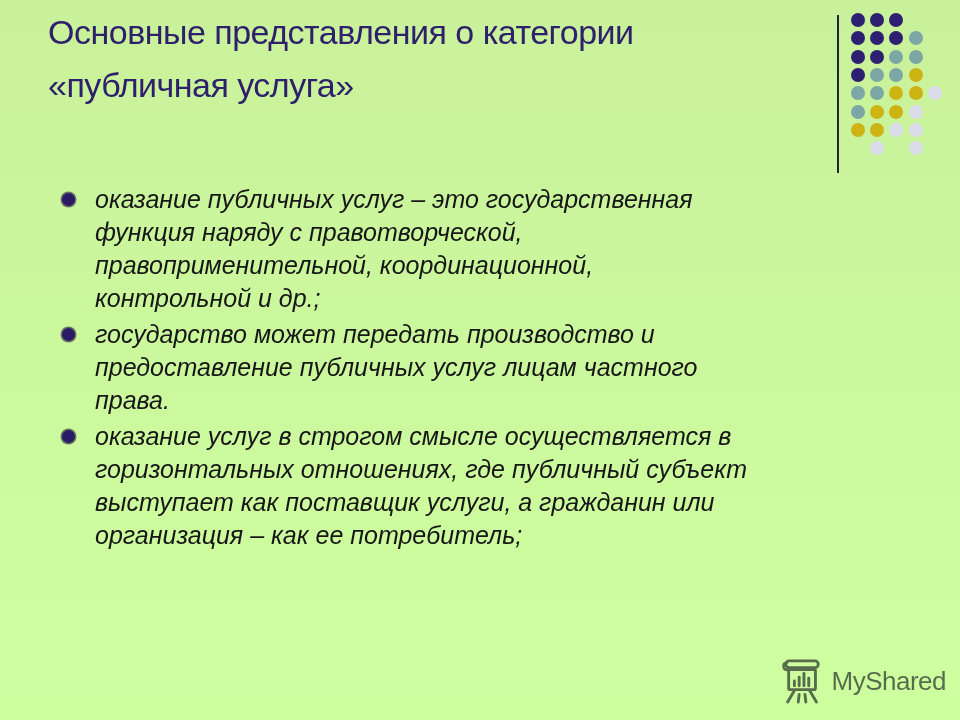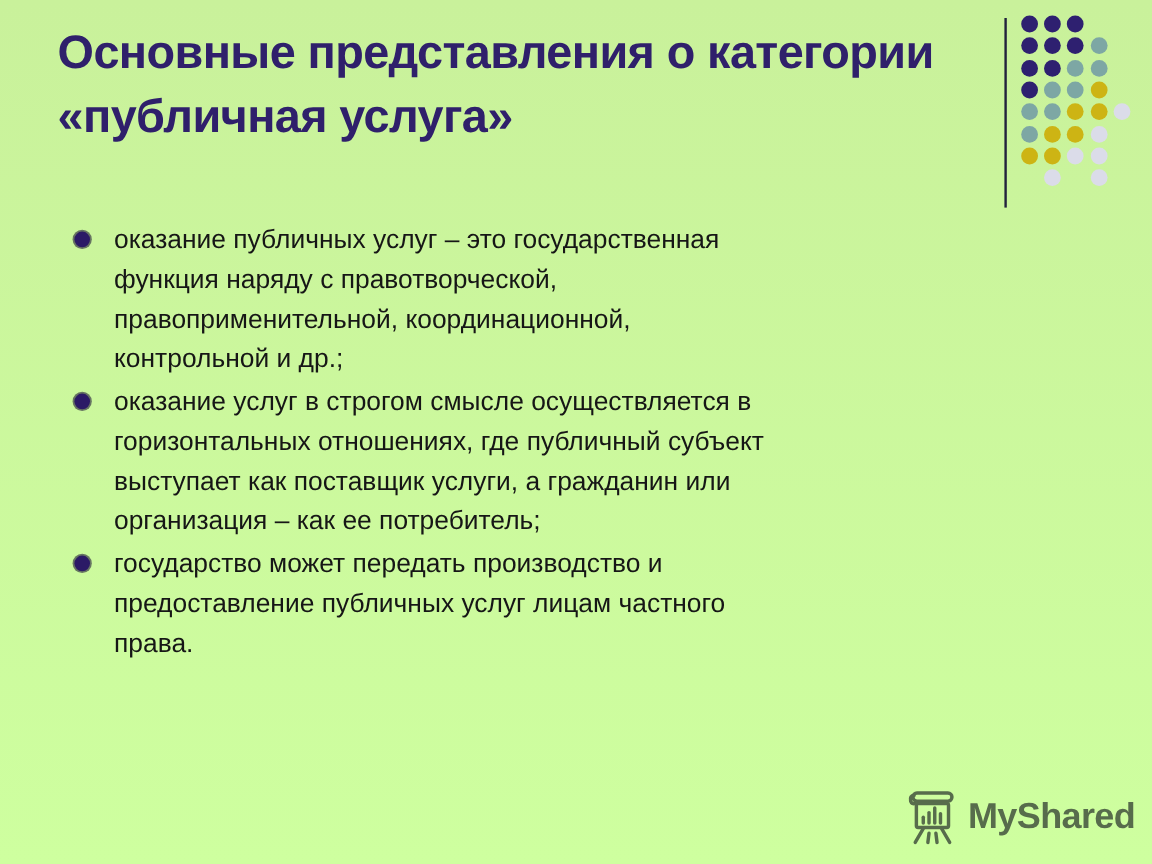--- a/index.html
+++ b/index.html
@@ -9,42 +9,42 @@
   html,body{margin:0;padding:0;}
   .slide{
     position:relative; width:960px; height:720px; overflow:hidden;
     background:linear-gradient(180deg,var(--bg_top),var(--bg_bottom));
     font-family:"Liberation Sans",sans-serif;
   }
   .deco{position:absolute; left:0; top:0; width:960px; height:200px; z-index:1;}
   .vline{position:absolute; left:837px; top:15px; width:2px; height:158px; background:var(--deco_line);}
   .deco-dot{position:absolute; border-radius:50%; width:14px; height:14px;}
   .title{
-    position:absolute; left:48px; top:18px; width:900px; margin:0; z-index:2;
-    color:var(--title); font-size:39px; line-height:53px; font-weight:bold;
+    position:absolute; left:48px; top:6px; width:900px; margin:0; z-index:2;
+    color:var(--title); font-size:34px; line-height:53px; font-weight:normal;
     white-space:pre-line; letter-spacing:-0.5px;
   }
   .bullets{
     position:absolute; left:62px; top:183px; width:810px; margin:0; padding:0;
     list-style:none; z-index:2;
   }
   .bullet{display:flex; margin:0 0 3px 0;}
   .bdot{
     flex:none; width:13px; height:13px; border-radius:50%;
     background:var(--bullet_dot); margin:10px 20px 0 0;
     box-shadow:0 0 0 1.5px rgba(20,10,50,.55);
   }
   .btext{
-    color:var(--body_text); font-size:22px; line-height:33px; white-space:pre-line;
+    color:var(--body_text); font-size:25px; line-height:33px; white-space:pre-line;font-style:italic;
   }
   .watermark{
     position:absolute; right:14px; bottom:16px; z-index:3;
     display:flex; align-items:center; gap:7px; opacity:.82; color:var(--watermark);
   }
-  .wm-text{font-size:30px; letter-spacing:-0.5px; font-weight:700;}
+  .wm-text{font-size:26px; letter-spacing:-0.5px; font-weight:400;}
 </style>
 </head>
 <body>
 
 <div class="slide">
 
   <div class="deco">
     <div class="vline"></div>
     <div id="dots">
         <span class="deco-dot" style="left: 851px; top: 13px; background: rgb(46, 32, 112);"></span>
@@ -86,30 +86,30 @@
   <ul class="bullets">
     <li class="bullet">
       <span class="bdot"></span>
       <span class="btext">оказание публичных услуг – это государственная
 функция наряду с правотворческой,
 правоприменительной, координационной,
 контрольной и др.;</span>
     </li>
     <li class="bullet">
       <span class="bdot"></span>
+      <span class="btext">государство может передать производство и
+предоставление публичных услуг лицам частного
+права.</span>
+    </li>
+    <li class="bullet">
+      <span class="bdot"></span>
       <span class="btext">оказание услуг в строгом смысле осуществляется в
 горизонтальных отношениях, где публичный субъект
 выступает как поставщик услуги, а гражданин или
 организация – как ее потребитель;</span>
-    </li>
-    <li class="bullet">
-      <span class="bdot"></span>
-      <span class="btext">государство может передать производство и
-предоставление публичных услуг лицам частного
-права.</span>
     </li>
   </ul>
 
   <div class="watermark">
     <svg width="44" height="46" viewBox="0 0 46 48">
       <g fill="none" stroke="currentColor" stroke-width="3" stroke-linecap="round">
         <path d="M6 5 q-4 0 -3 5 q1 3 4 2"></path>
         <rect x="5" y="3" width="34" height="7" rx="3.5"></rect>
         <rect x="8" y="12" width="28" height="21" rx="1.5"></rect>
         <line x1="14" y1="29" x2="14" y2="24"></line>

